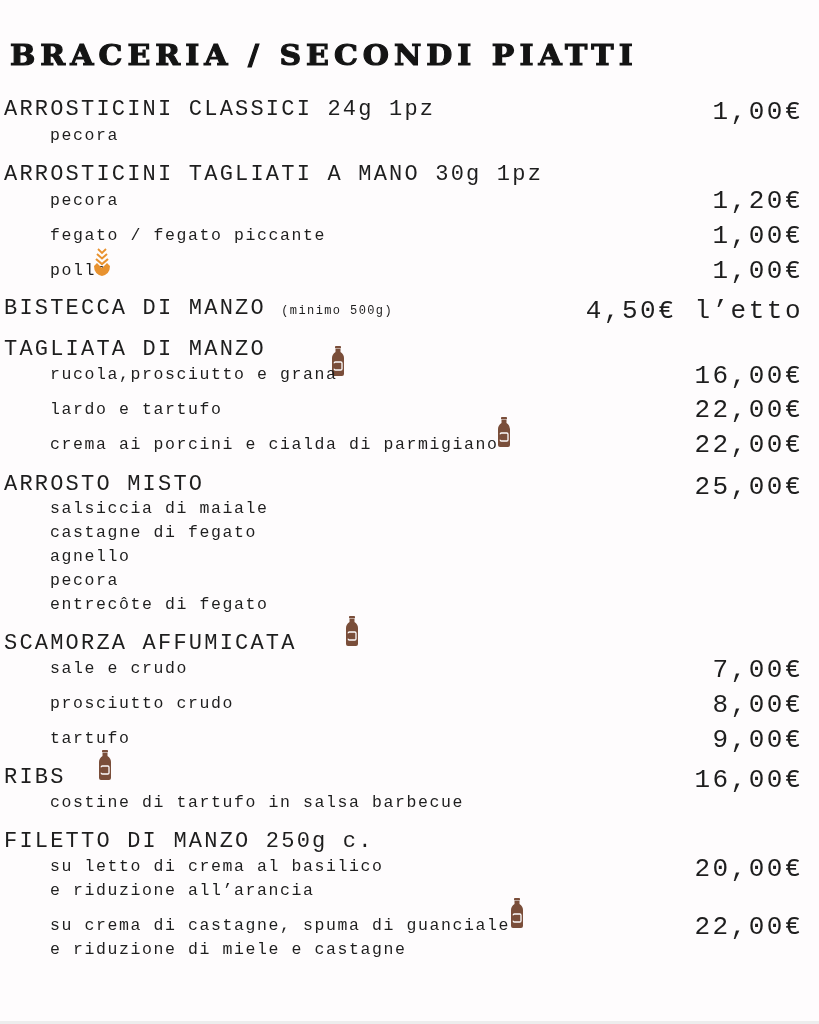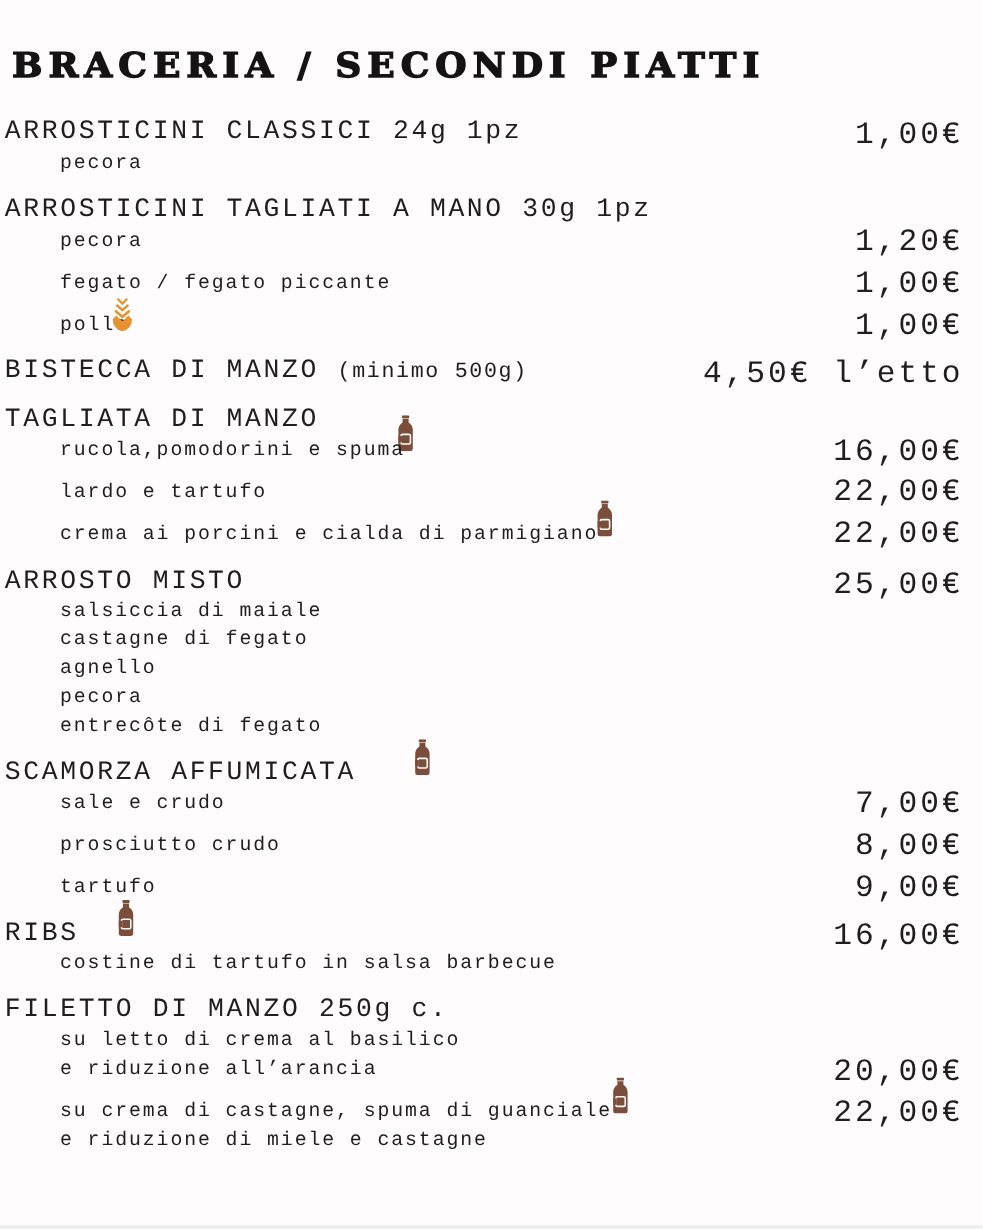--- a/index.html
+++ b/index.html
@@ -12,21 +12,21 @@
     .title {
       position: absolute; left: 10px; top: 38px;
       font-family: "DejaVu Serif", "Liberation Serif", serif;
       font-weight: 900; font-size: 30px; letter-spacing: 5px;
       color: #141414; transform: scaleY(0.95);
       -webkit-text-stroke: 1.2px #141414;
     }
     .t { position: absolute; white-space: pre; }
     .h { font-size: 22px; letter-spacing: 2.2px; left: 4px; }
     .s { font-size: 16.5px; letter-spacing: 1.6px; left: 12px; margin-left: 38px; }
-    .small { font-size: 18px; letter-spacing: 1.4px; }
+    .small { font-size: 12px; letter-spacing: 1.4px; }
     .p { font-size: 26px; letter-spacing: 2.5px; right: 16px; text-align: right; }
     .icon { position: absolute; }
     .bottom-bar { position: absolute; left: 0; right: 0; bottom: 0; height: 3px; background: #ededed; }
   </style>
 </head>
 <body>
 
 <svg width="0" height="0" style="position:absolute">
   <defs>
     <symbol id="bottle" viewBox="0 0 14 30">
@@ -61,21 +61,21 @@
   </svg>
 <div class="t p" style="top:256px">1,00€</div>
 
 <div class="t h" style="top:296px"><span>BISTECCA DI MANZO</span> <span class="small">(minimo 500g)</span></div>
 <div class="t p" style="top:296px">4,50€ l’etto</div>
 
 <div class="t h" style="top:337px">TAGLIATA DI MANZO</div>
 <svg class="icon" style="left:331px;top:346px" width="14" height="30">
     <use href="#bottle"></use>
   </svg>
-<div class="t s" style="top:365px">rucola,pomodorini e spuma</div>
+<div class="t s" style="top:365px">rucola,prosciutto e grana</div>
 <div class="t p" style="top:361px">16,00€</div>
 <div class="t s" style="top:400px">lardo e tartufo</div>
 <div class="t p" style="top:395px">22,00€</div>
 <div class="t s" style="top:435px">crema ai porcini e cialda di parmigiano</div>
 <svg class="icon" style="left:497px;top:417px" width="14" height="30">
     <use href="#bottle"></use>
   </svg>
 <div class="t p" style="top:430px">22,00€</div>
 
 <div class="t h" style="top:472px">ARROSTO MISTO</div>
@@ -100,21 +100,21 @@
 <div class="t h" style="top:765px">RIBS</div>
 <svg class="icon" style="left:98px;top:750px" width="14" height="30">
     <use href="#bottle"></use>
   </svg>
 <div class="t p" style="top:765px">16,00€</div>
 <div class="t s" style="top:793px">costine di tartufo in salsa barbecue</div>
 
 <div class="t h" style="top:829px">FILETTO DI MANZO 250g c.</div>
 <div class="t s" style="top:857px">su letto di crema al basilico</div>
 <div class="t s" style="top:881px">e riduzione all’arancia</div>
-<div class="t p" style="top:878px">20,00€</div>
+<div class="t p" style="top:854px">20,00€</div>
 <div class="t s" style="top:916px">su crema di castagne, spuma di guanciale</div>
 <div class="t s" style="top:940px">e riduzione di miele e castagne</div>
 <svg class="icon" style="left:510px;top:898px" width="14" height="30">
     <use href="#bottle"></use>
   </svg>
 <div class="t p" style="top:912px">22,00€</div>
 
 <div class="bottom-bar"></div>
 
 </body></html>

